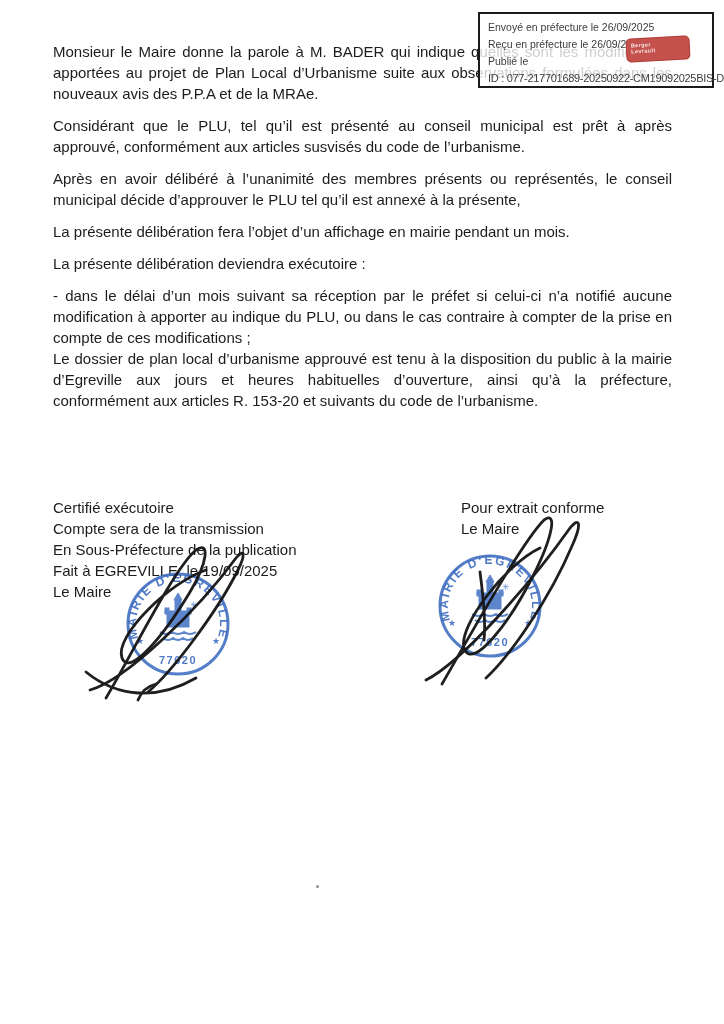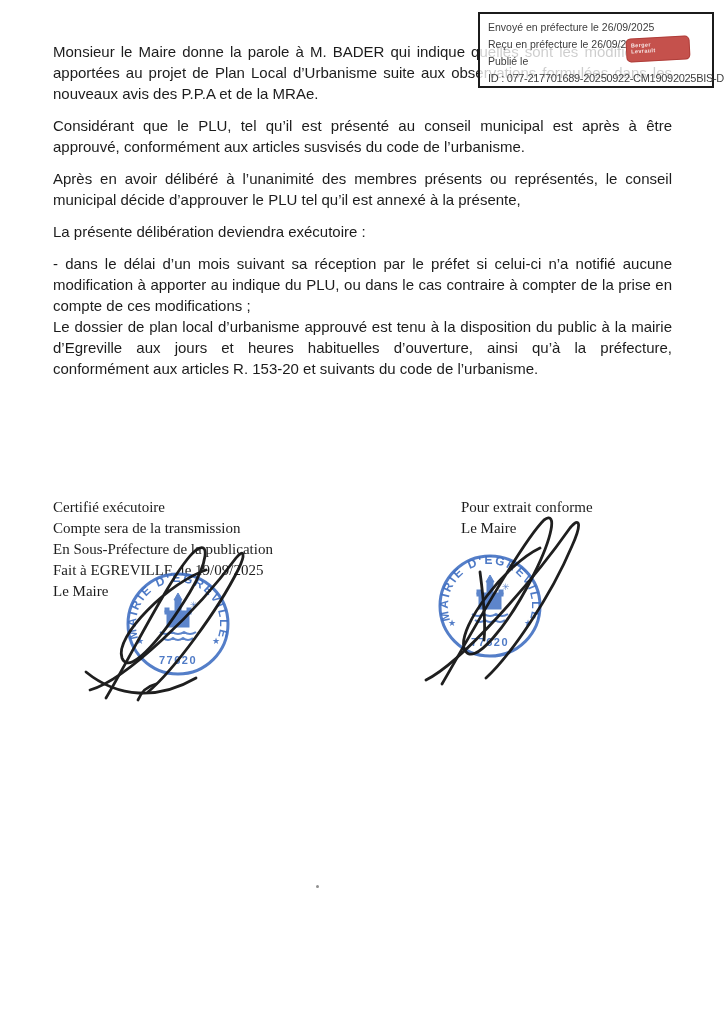--- a/index.html
+++ b/index.html
@@ -23,21 +23,21 @@
   .badge { position:absolute; left:146px; top:23px; width:64px; height:24px;
     box-sizing:border-box; background:#c5514c; border-radius:5px;
     transform:rotate(-3deg); padding:4px 0 0 5px;
     box-shadow:inset 0 0 0 1px rgba(155,48,44,0.55); }
   .badge span { display:block; font-size:5.5px; line-height:6px;
     color:rgba(255,255,255,0.85); letter-spacing:0.4px; font-weight:bold; }
 
   
   .sig-row { position:absolute; left:53px; top:497px; width:619px; z-index:1;
     font-size:15px; line-height:21px; }
-  .sig-block { position:absolute; top:0;font-family:Liberation Serif, serif; }
+  .sig-block { position:absolute; top:0; }
   .sig-block.left { left:0; }
   .sig-block.right { left:384px;margin-left:24px; }
 
   
   .seal { position:absolute; z-index:2; }
   .seal-left  { left:116px; top:562px; }
   .seal-right { left:428px; top:544px; }
   .sig { position:absolute; z-index:4; }
   .sig-left  { left:78px;  top:540px; }
   .sig-right { left:402px; top:512px; }
@@ -45,22 +45,23 @@
   .speck { position:absolute; left:316px; top:885px; width:3px; height:3px;
     background:#8f8f8f; border-radius:50%; z-index:1; }
 </style>
 </head>
 <body>
 
 <div class="page">
 
   <div class="content">
       <div class="para">Monsieur le Maire donne la parole à M. BADER qui indique quelles sont les modifications apportées au projet de Plan Local d’Urbanisme suite aux observations formulées dans les nouveaux avis des P.P.A et de la MRAe.</div>
-      <div class="para">Considérant que le PLU, tel qu’il est présenté au conseil municipal est après à être approuvé, conformément aux articles susvisés du code de l’urbanisme.</div>
+      <div class="para">Considérant que le PLU, tel qu’il est présenté au conseil municipal est prêt à après approuvé, conformément aux articles susvisés du code de l’urbanisme.</div>
       <div class="para">Après en avoir délibéré à l’unanimité des membres présents ou représentés, le conseil municipal décide d’approuver le PLU tel qu’il est annexé à la présente,</div>
+      <div class="para">La présente délibération fera l’objet d’un affichage en mairie pendant un mois.</div>
       <div class="para">La présente délibération deviendra exécutoire :</div>
       <div class="para tight">- dans le délai d’un mois suivant sa réception par le préfet si celui-ci n’a notifié aucune modification à apporter au indique du PLU, ou dans le cas contraire à compter de la prise en compte de ces modifications ;</div>
       <div class="para">Le dossier de plan local d’urbanisme approuvé est tenu à la disposition du public à la mairie d’Egreville aux jours et heures habituelles d’ouverture, ainsi qu’à la préfecture, conformément aux articles R. 153-20 et suivants du code de l’urbanisme.</div>
     </div>
 
   <div class="stamp-box">
     <div>Envoyé en préfecture le 26/09/2025</div>
     <div>Reçu en préfecture le 26/09/2025</div>
     <div>Publié le</div>
     <div class="idline">ID : 077-217701689-20250922-CM19092025BIS-DE</div>

